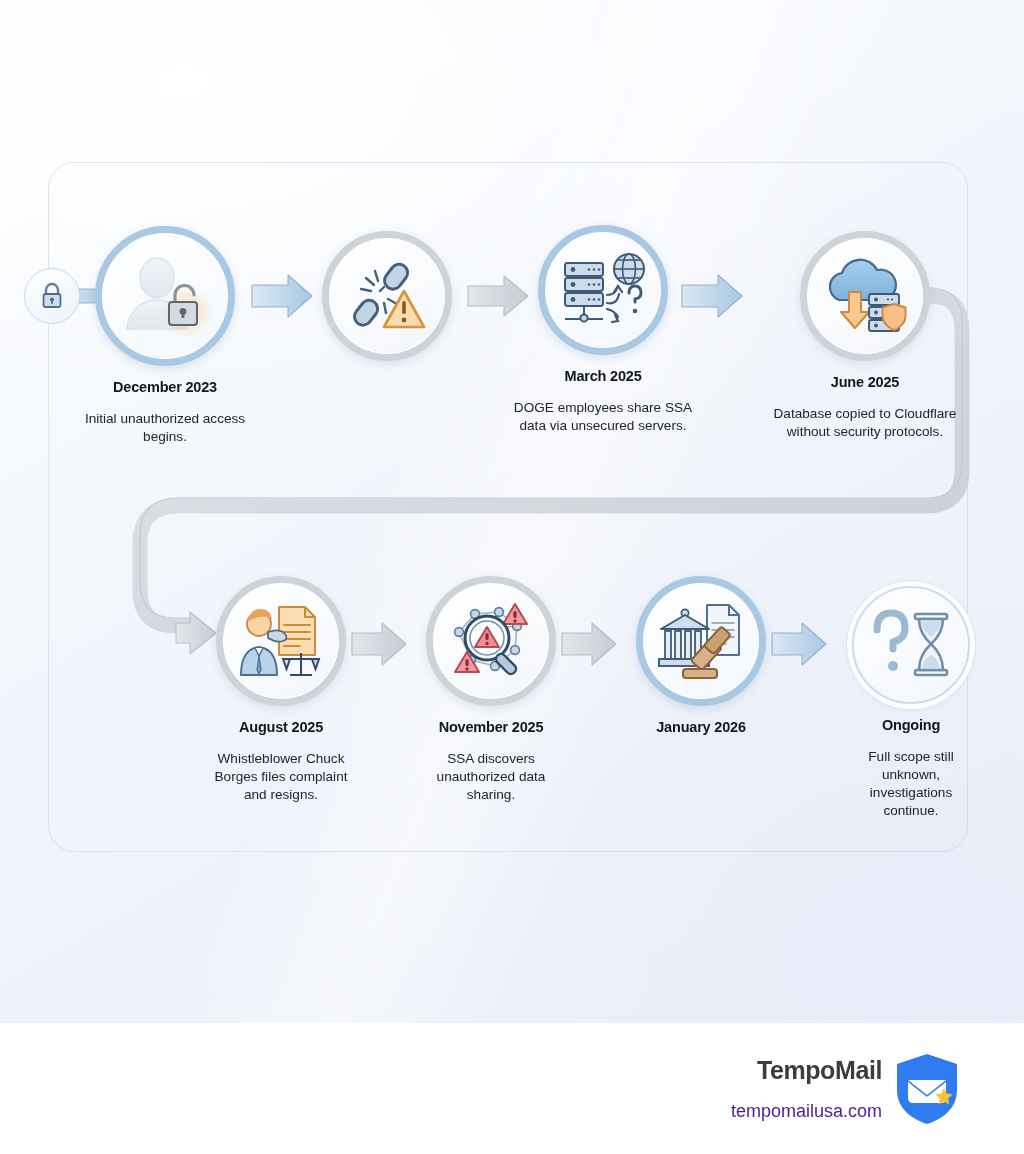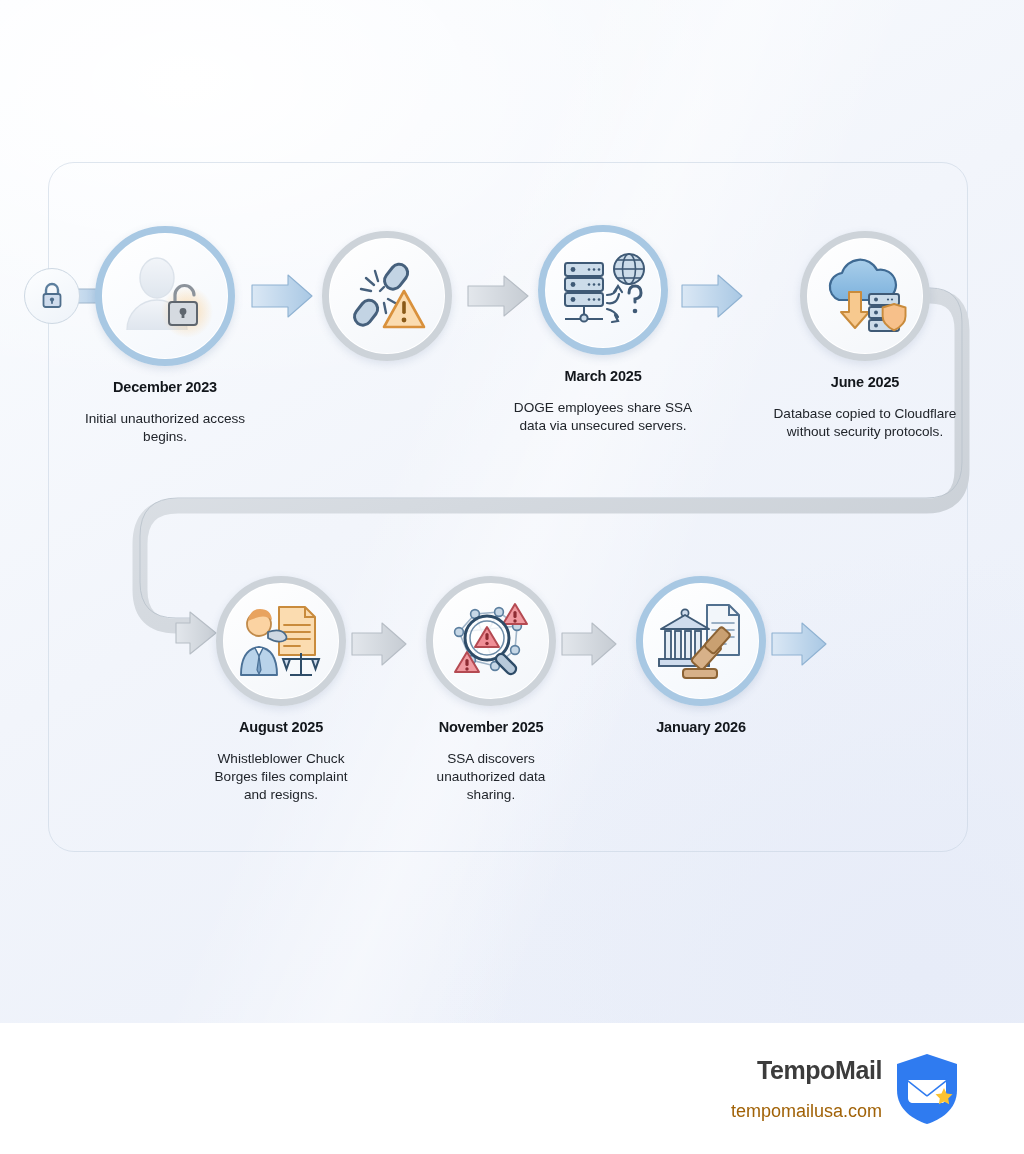--- a/index.html
+++ b/index.html
@@ -88,21 +88,21 @@
   
   .footer {
     position: absolute; left: 0; top: 1023px;
     width: 1024px; height: 131px;
     background: #ffffff;
     display: flex; align-items: center; justify-content: flex-end;
   }
   .brand { display:flex; align-items:center; gap: 12px; margin-right: 64px; }
   .brand-text { text-align: right; }
   .brand-name { font-size: 25px; font-weight: bold; color: #3c3c3c; letter-spacing:-.4px; }
-  .brand-url { font-size: 18px; color: #a16207; margin-top: 16px; }
+  .brand-url { font-size: 18px; color: #4c1d95; margin-top: 16px; }
 </style>
 </head>
 <body>
 
 <div id="stage">
 
   <div class="canvas"></div>
   <div class="sheen"></div>
   <div class="frame"></div>
 
@@ -404,20 +404,41 @@
           <rect x="56" y="28" width="13" height="26" rx="3" transform="rotate(42 62 41)" fill="#c9a071" stroke="#8c6334" stroke-width="2"></rect>
           <rect x="28" y="70" width="34" height="9" rx="3" fill="#d7b189" stroke="#8c6334" stroke-width="2"></rect>
         </svg>
       </div>
     </div>
     <div class="cap wide">
       <div class="ttl">January 2026</div>
     </div>
   </div>
 
+  <div class="node" style="left:841px; top:580px;">
+    <div class="disc faint sm" style="width:118px;height:118px;margin-top:6px;">
+      <div class="glyph">
+        <svg width="80" height="74" viewBox="0 0 80 74">
+          <path d="M6 22 q0 -17 14 -17 q14 0 14 15 q0 11 -12 14 v7" fill="none" stroke="#9db8d0" stroke-width="7" stroke-linecap="round" stroke-linejoin="round"></path>
+          <circle cx="22" cy="58" r="5" fill="#9db8d0"></circle>
+          <g stroke="#6e8ea9" stroke-width="2.6" fill="none" stroke-linejoin="round">
+            <rect x="44" y="6" width="32" height="5" rx="2"></rect>
+            <rect x="44" y="62" width="32" height="5" rx="2"></rect>
+            <path d="M48 11 q0 14 12 25 q-12 11 -12 26 h24 q0 -15 -12 -26 q12 -11 12 -25 Z" fill="#eef4fa"></path>
+          </g>
+          <path d="M49.5 13 h21 q-1 9 -10.5 16 Q50.5 22 49.5 13 Z" fill="#cbdcec"></path>
+          <path d="M51 60 h18 q-2 -10 -9 -13 q-7 3 -9 13 Z" fill="#cbdcec"></path>
+        </svg>
+      </div>
+    </div>
+    <div class="cap">
+      <div class="ttl">Ongoing</div>
+      <div class="dsc">Full scope still unknown, investigations continue.</div>
+    </div>
+  </div>
 
   <div class="footer">
     <div class="brand">
       <div class="brand-text">
         <div class="brand-name">TempoMail</div>
         <div class="brand-url">tempomailusa.com</div>
       </div>
       <svg width="66" height="74" viewBox="0 0 66 74">
         <path d="M33 2 L63 12 v26 c0 20 -17 30 -30 34 C20 68 3 58 3 38 V12 Z" fill="#2f7bf0"></path>
         <path d="M14 28 h38 v18 c0 3 -2 5 -5 5 H19 c-3 0 -5 -2 -5 -5 Z" fill="#ffffff"></path>

